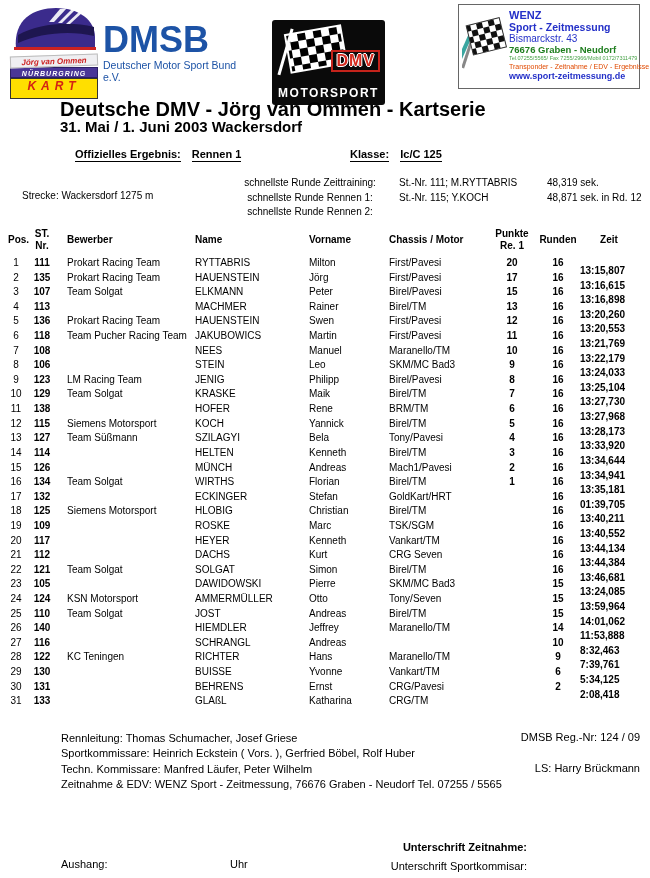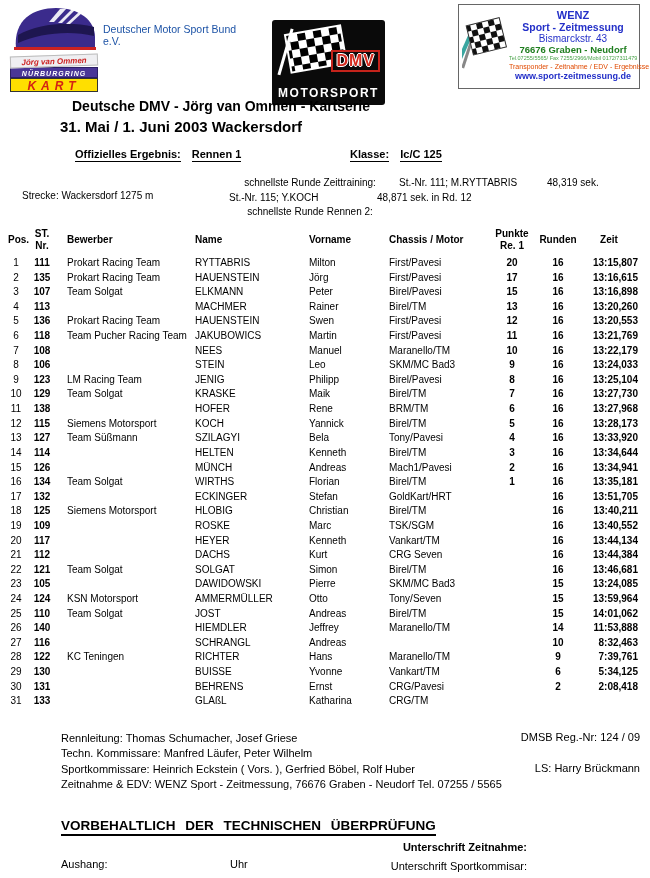--- a/index.html
+++ b/index.html
@@ -4,44 +4,44 @@
 <style>
   * { margin:0; padding:0; box-sizing:border-box; }
   html,body { width:650px; background:#fff; }
   body { font-family:"Liberation Sans", sans-serif; color:#000; position:relative; height:878px; overflow:hidden; }
   .page { position:relative; width:650px; height:878px; background:#fff; }
 
   
   .kart-logo { position:absolute; left:10px; top:5px; width:88px; height:84px; }
   .kart-name { display:block; width:100%; height:12px; background:#efeff2; color:#cc2222; font-style:italic; font-weight:bold; font-size:8px; text-align:center; line-height:12px; transform:rotate(-2deg); border:1px solid #bbb; }
   .kart-band1 { display:block; width:100%; height:11px; background:#4a3697; color:#fff; font-style:italic; font-weight:bold; font-size:7px; letter-spacing:1px; text-align:center; line-height:11px; border:1px solid #2c1f66; }
-  .kart-band2 { display:block; width:100%; height:14px; background:#ffdf00; color:#d42313; font-style:italic; font-weight:bold; font-size:12px; letter-spacing:5px; text-align:center; line-height:14px; border:1px solid #333; }
+  .kart-band2 { display:block; width:100%; height:21px; background:#ffdf00; color:#d42313; font-style:italic; font-weight:bold; font-size:12px; letter-spacing:5px; text-align:center; line-height:14px; border:1px solid #333; }
 
   .dmsb-logo { position:absolute; left:103px; top:22px; width:150px; text-align:left; }
   .dmsb-word { font-weight:bold; font-size:36px; line-height:36px; color:#1d53a6; letter-spacing:0px; }
   .dmsb-sub  { font-size:10.5px; color:#1d53a6; margin-top:1px; }
 
   .dmv-logo { position:absolute; left:272px; top:20px; width:113px; height:85px; background:#0a0a0a; border-radius:3px; }
   .dmv-flag { position:absolute; left:4px; top:2px; }
   .dmv-box { position:absolute; right:5px; top:30px; border:2px solid #c4231b; background:#0a0a0a; padding:0 3px; }
   .dmv-word { font-weight:bold; font-size:16px; color:#d42a1e; letter-spacing:1px; text-shadow:-1px 0 #fff,1px 0 #fff,0 -1px #fff,0 1px #fff; }
   .dmv-sub { position:absolute; bottom:5px; width:100%; text-align:center; color:#fff; font-weight:bold; font-size:12px; letter-spacing:1.5px; }
 
-  .wenz-box { position:absolute; left:458px; top:4px; width:182px; height:85px; border:1px solid #666; background:#fff; padding:4px 2px 2px 50px; text-align:center; }
+  .wenz-box { position:absolute; left:458px; top:4px; width:182px; height:85px; border:1px solid #666; background:#fff; padding:4px 2px 2px 50px; text-align:left; }
   .wenz-flag { position:absolute; left:3px; top:10px; }
   .wenz-l1 { color:#2430c8; font-weight:bold; font-size:11px; line-height:12px; }
   .wenz-l2 { color:#2430c8; font-weight:bold; font-size:10.5px; line-height:12px; }
   .wenz-l3 { color:#2430c8; font-size:10px; line-height:11px; }
   .wenz-l4 { color:#1e7d1e; font-weight:bold; font-size:9.5px; line-height:11px; }
   .wenz-l5 { color:#4aa34a; font-size:5.5px; line-height:7px; white-space:nowrap; overflow:hidden; }
   .wenz-l6 { color:#e04a00; font-size:7px; line-height:9px; white-space:nowrap; }
   .wenz-l7 { color:#2430c8; font-weight:bold; font-size:9px; line-height:11px; }
 
   
-  .title1 { position:absolute; left:72px; top:98px;  font-size:14px; font-weight:bold; }
+  .title1 { position:absolute; left:60px; top:98px;  font-size:20px; font-weight:bold; }
   .title2 { position:absolute; left:60px; top:118px; font-size:15px; font-weight:bold; }
 
   .meta-line { position:absolute; left:75px; top:148px; font-size:11px; font-weight:bold; }
   .uline { border-bottom:1px solid #000; padding-bottom:1px; }
   .meta-klasse { position:absolute; left:350px; top:148px; font-size:11px; font-weight:bold; }
   .sp { display:inline-block; width:8px; }
 
   
   .fastest { position:absolute; left:225px; top:176px; font-size:10px; }
   .f-row { display:flex; line-height:14.6px; }
@@ -50,21 +50,21 @@
   .f-time { width:120px; }
   .strecke { position:absolute; left:22px; top:190px; font-size:10px; }
 
   
   .table { position:absolute; left:8px; top:228px; width:630px; font-size:10px; }
   .thead, .trow { display:grid; grid-template-columns:16px 36px 128px 114px 80px 106px 48px 44px 58px; }
   .thead { font-weight:bold; font-size:10px; line-height:12px; margin-bottom:4px; align-items:center; }
   .th { white-space:pre-line; }
   .th.c, .td.c { text-align:center; }
   .th.l, .td.l { text-align:left; padding-left:7px; }
-  .th.r, .td.r { text-align:right; }
+  .th.r, .td.r { text-align:left;margin-top:8px; }
   .trow { line-height:14.62px; height:14.62px; white-space:nowrap; }
   .td.b { font-weight:bold; }
 
   
   .footer { position:absolute; left:61px; top:731px; font-size:11px; line-height:15.4px; }
   .f-right1 { position:absolute; right:10px; top:731px; font-size:11px; }
   .f-right2 { position:absolute; right:10px; top:762px; font-size:11px; }
   .disclaimer { position:absolute; left:61px; top:818px; font-size:13.5px; font-weight:bold; word-spacing:6px; border-bottom:2px solid #000; padding-bottom:1px; }
   .sig-zeit { position:absolute; right:123px; top:841px; font-size:11px;font-weight:bold; }
   .sig-sport { position:absolute; right:123px; top:860px; font-size:11px; }
@@ -86,20 +86,21 @@
         <path d="M70 6 L73 7 L60 19 L56 19 Z" fill="#fff" opacity="0.9"></path>
         <rect x="4" y="42" width="82" height="3" fill="#cc2222"></rect>
       </svg>
     </span>
     <span class="kart-name">Jörg van Ommen</span>
     <span class="kart-band1">NÜRBURGRING</span>
     <span class="kart-band2">KART</span>
   </div>
 
   <div class="dmsb-logo">
+    <div class="dmsb-word">DMSB</div>
     <div class="dmsb-sub">Deutscher Motor Sport Bund e.V.</div>
   </div>
 
   <div class="dmv-logo">
     <span class="dmv-flag">
       <svg width="80" height="58" viewBox="0 0 80 58">
         <defs>
           <pattern id="chk1" width="16" height="16" patternUnits="userSpaceOnUse">
             <rect width="16" height="16" fill="#fff"></rect>
             <rect width="8" height="8" fill="#000"></rect>
@@ -157,20 +158,21 @@
   </div>
 
   <div class="strecke">Strecke:  Wackersdorf 1275 m</div>
   <div class="fastest">
     <div class="f-row">
       <span class="f-label">schnellste Runde Zeittraining:</span>
       <span class="f-who">St.-Nr. 111; M.RYTTABRIS</span>
       <span class="f-time">48,319  sek.</span>
     </div>
     <div class="f-row">
+      <span class="f-label">schnellste Runde Rennen 1:</span>
       <span class="f-who">St.-Nr. 115; Y.KOCH</span>
       <span class="f-time">48,871  sek. in Rd. 12</span>
     </div>
     <div class="f-row">
       <span class="f-label">schnellste Runde Rennen 2:</span>
       <span class="f-who"></span>
       <span class="f-time"></span>
     </div>
   </div>
 
@@ -383,21 +385,21 @@
 
     <div class="trow">
       <span class="td c">17</span>
       <span class="td c b">132</span>
       <span class="td l"></span>
       <span class="td l">ECKINGER</span>
       <span class="td l">Stefan</span>
       <span class="td l">GoldKart/HRT</span>
       <span class="td c b"></span>
       <span class="td c b">16</span>
-      <span class="td r b">13:51,705</span>
+      <span class="td r b">01:39,705</span>
     </div>
 
     <div class="trow">
       <span class="td c">18</span>
       <span class="td c b">125</span>
       <span class="td l">Siemens Motorsport</span>
       <span class="td l">HLOBIG</span>
       <span class="td l">Christian</span>
       <span class="td l">Birel/TM</span>
       <span class="td c b"></span>
@@ -558,27 +560,26 @@
       <span class="td l">CRG/TM</span>
       <span class="td c b"></span>
       <span class="td c b"></span>
       <span class="td r b"></span>
     </div>
   </div>
   </div>
 
   <div class="footer">
     <div>Rennleitung: Thomas Schumacher, Josef Griese</div>
+    <div>Sportkommissare: Heinrich Eckstein ( Vors. ), Gerfried Böbel, Rolf Huber</div>
     <div>Techn. Kommissare: Manfred Läufer, Peter Wilhelm</div>
-    <div>Sportkommissare: Heinrich Eckstein ( Vors. ), Gerfried Böbel, Rolf Huber</div>
     <div>Zeitnahme &amp; EDV: WENZ Sport - Zeitmessung, 76676 Graben - Neudorf  Tel. 07255 / 5565</div>
   </div>
   <div class="f-right1">DMSB Reg.-Nr: 124 / 09</div>
   <div class="f-right2">LS: Harry Brückmann</div>
 
-  <div class="disclaimer">VORBEHALTLICH DER TECHNISCHEN ÜBERPRÜFUNG</div>
 
   <div class="sig-zeit">Unterschrift Zeitnahme:</div>
   <div class="aushang">Aushang:</div>
   <div class="uhr">Uhr</div>
   <div class="sig-sport">Unterschrift Sportkommisar:</div>
 
 </div>
 
 </body></html>

